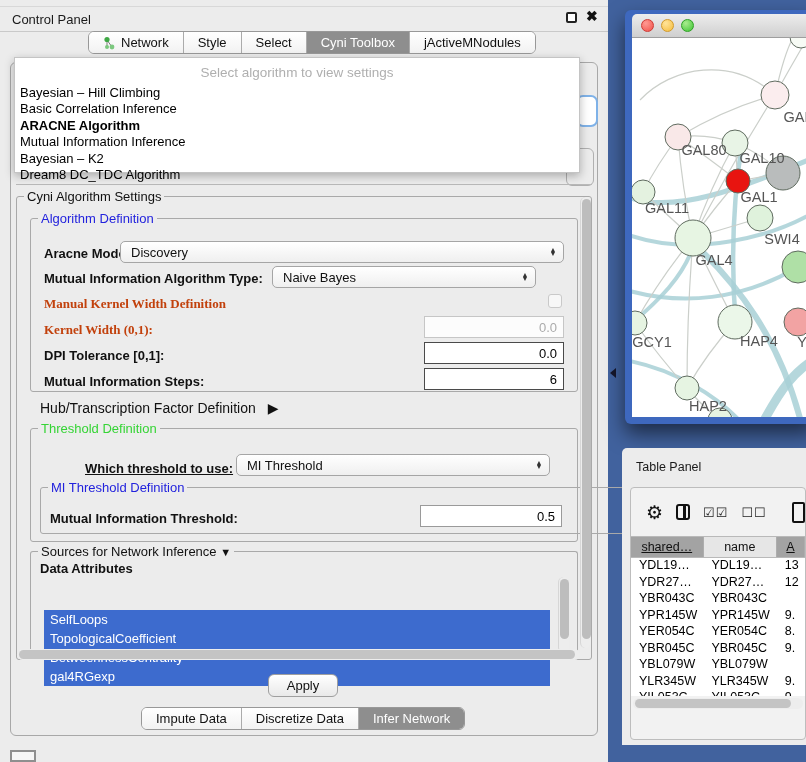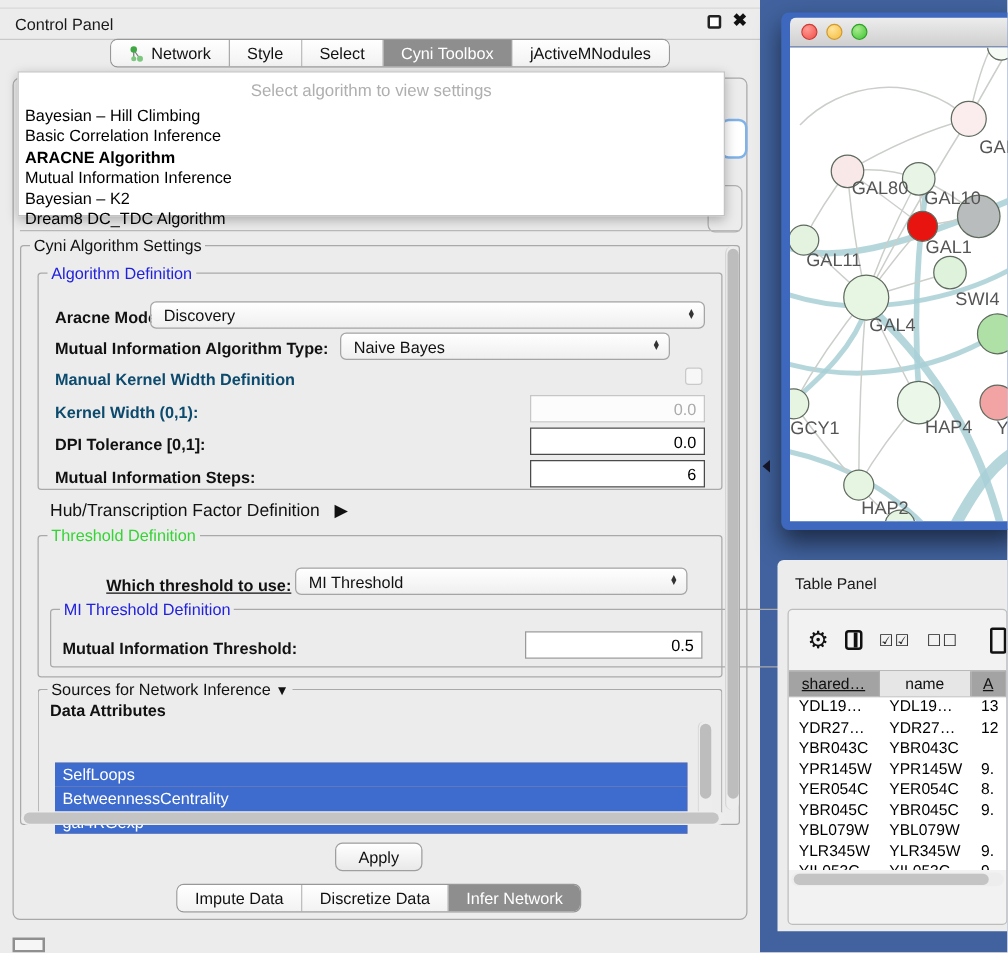--- a/index.html
+++ b/index.html
@@ -38,21 +38,21 @@
   .algo-item { font-size:13px; color:#000; padding:1px 0 1px 5px; line-height:14.4px; }
   .algo-item.bold { font-weight:bold; }
 
   
   .group { position:absolute; border:1px solid #A9A9A9; border-radius:3px; }
   .group-title { position:absolute; top:-8px; left:7px; background:#ECECEC; padding:0 3px; font-size:13px; color:#111; white-space:nowrap; }
   .group-title.blue  { color:#2222DD; }
   .group-title.green { color:#35D435; }
 
   .lbl { position:absolute; font-size:13px; font-weight:bold; color:#111; white-space:nowrap; }
-  .lbl.dis { color:#0c4a6e; }
+  .lbl.dis { color:#c2410c;font-family:Liberation Serif, serif; }
 
   .combo { position:absolute; height:22px; border:1px solid #A5A5A5; border-radius:5px;
            background:linear-gradient(#FFFFFF,#EFEFEF); display:flex; align-items:center; }
   .combo .ctext { font-size:13px; color:#111; padding-left:10px; flex:1; }
   .combo .spin { width:16px; font-size:7px; line-height:4.5px; color:#333; text-align:center; padding-right:4px; }
 
   .field { position:absolute; height:22px; background:#FFFFFF; border:1px solid #9A9A9A; font-size:13px;
            display:flex; align-items:center; justify-content:flex-end; padding-right:6px; color:#000; }
   .field.strong { border:1.5px solid #4A4A4A; }
   .field.dis { border:1px solid #C6C6C6; background:#FCFCFC; color:#ABABAB; }
@@ -191,20 +191,21 @@
 </div>
 <div class="lbl" style="left:50px; top:511px;">Mutual Information Threshold:</div>
 <div class="field" style="left:420px; top:505px; width:142px;">0.5</div>
 
 <div class="group" style="left:30px; top:551px; width:548px; height:107px; border-bottom:none;">
   <span class="group-title"><span>Sources for Network Inference</span> <span style="font-size:11px;">▼</span></span>
 </div>
 <div class="lbl" style="left:40px; top:561px;">Data Attributes</div>
 <div class="abs" id="attr-list">
     <div class="attr-item">SelfLoops</div>
+    <div class="attr-item">TopologicalCoefficient</div>
     <div class="attr-item">BetweennessCentrality</div>
     <div class="attr-item">gal4RGexp</div>
   </div>
 <div class="scroll-track-v" style="left:558px; top:577px; height:76px;">
   <div class="scroll-thumb-v" style="top:2px; height:60px;"></div>
 </div>
 
 <div class="scroll-track-v" style="left:580px; top:197px; height:451px;">
   <div class="scroll-thumb-v" style="top:2px; height:440px;"></div>
 </div>

